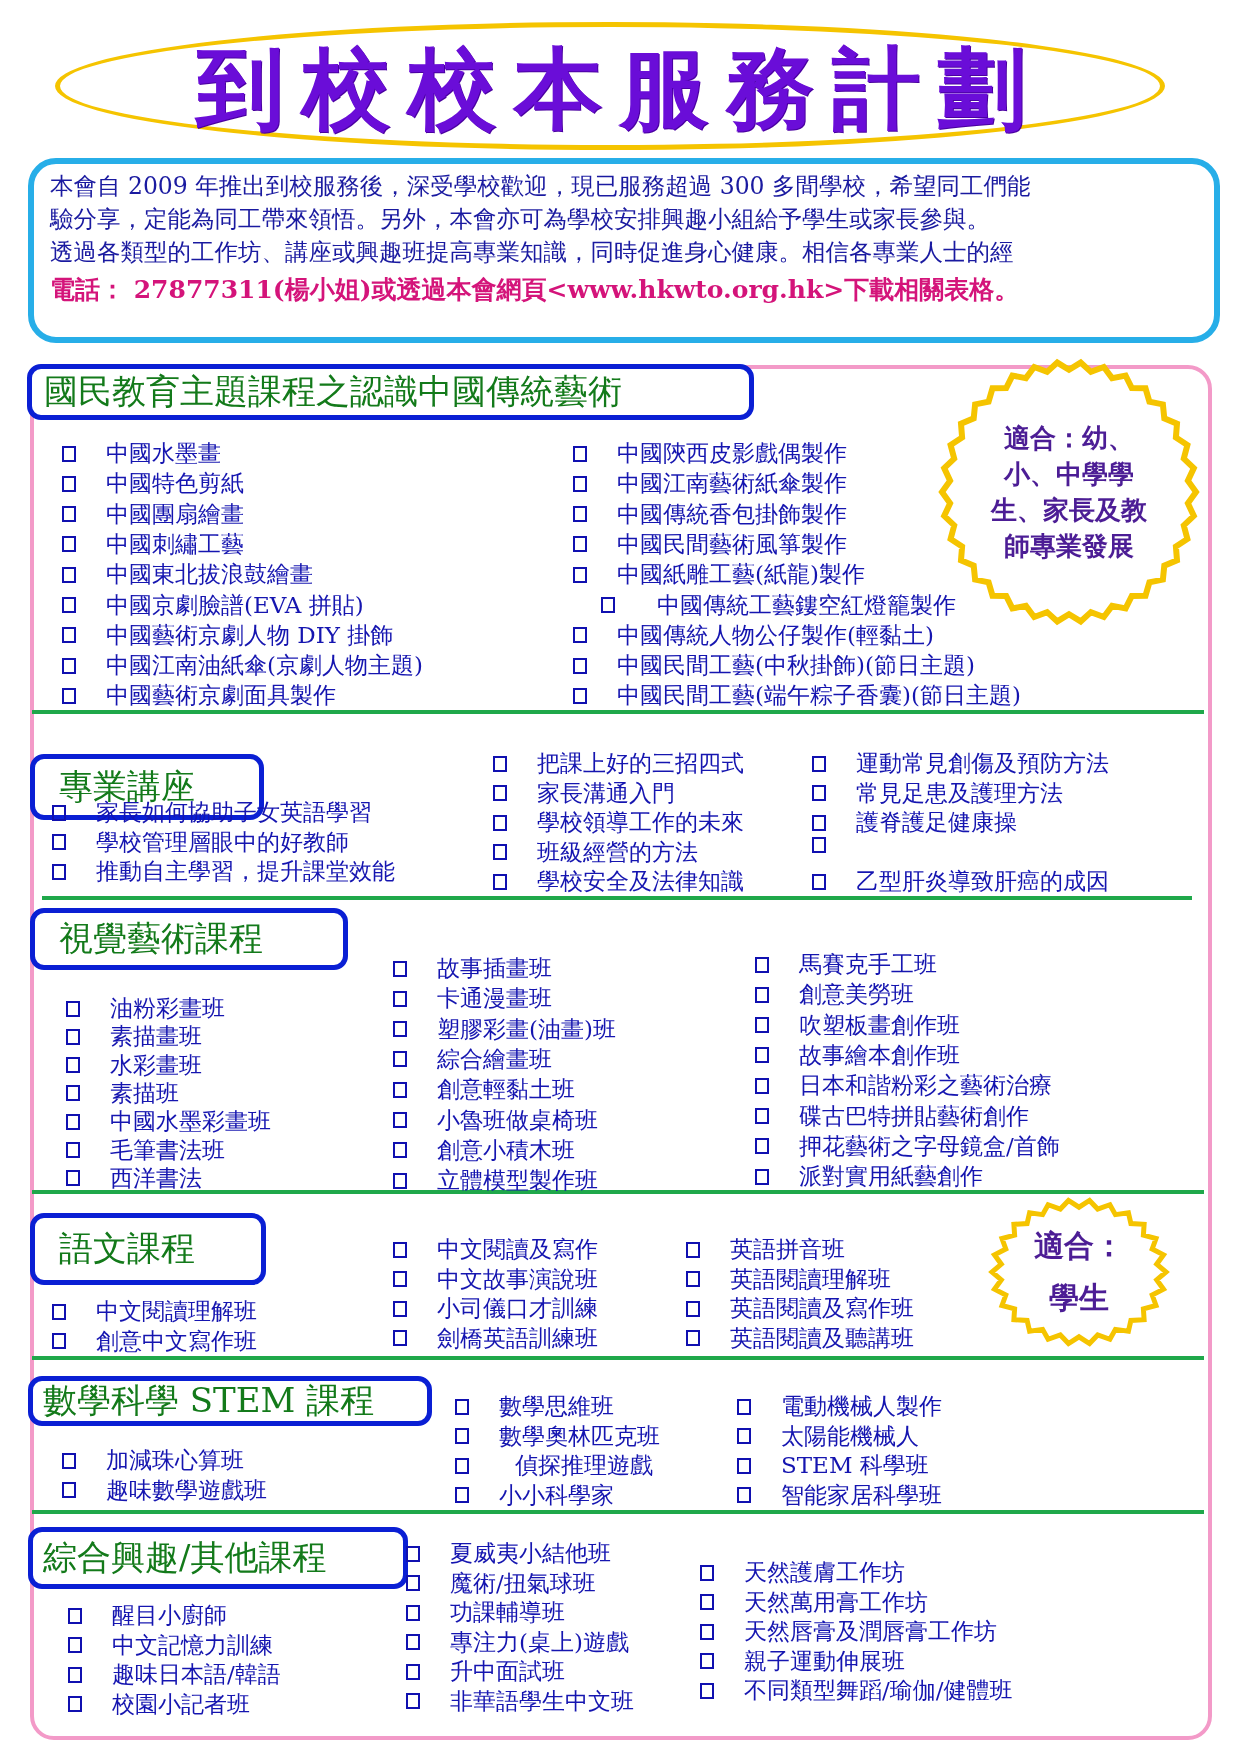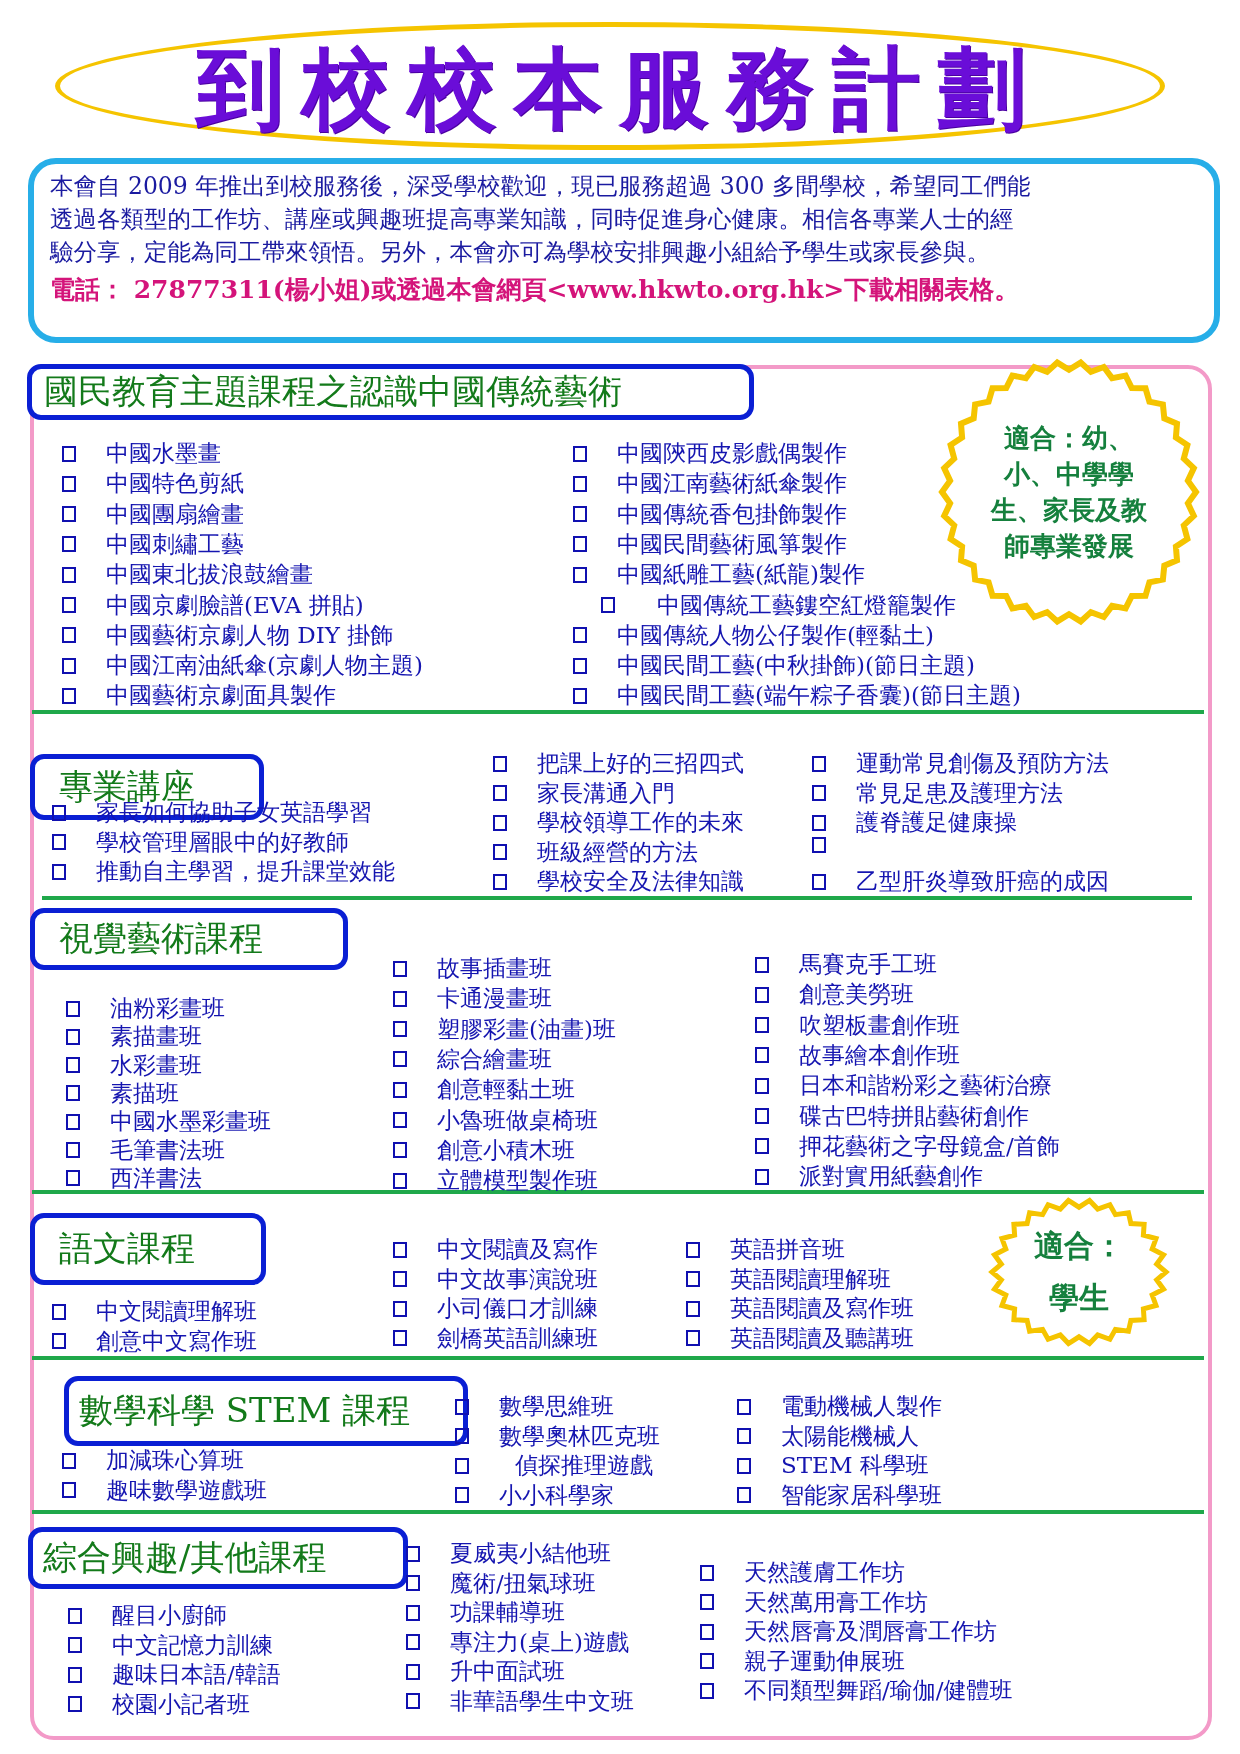--- a/index.html
+++ b/index.html
@@ -33,35 +33,35 @@
   .divider { height:4px; background:#1fa84a; }
 
   
   .item { position:absolute; font-size:23px; color:#1515b0; white-space:nowrap;
     display:flex; align-items:center; }
   .cb { display:inline-block; width:14px; height:16px; border:2.5px solid #1010b0;
     box-sizing:border-box; margin-right:30px; }
 
   
   .badge { display:flex; align-items:center; justify-content:center; text-align:center;
-    color:#15803d; font-weight:bold; }
+    color:#4c1d95; font-weight:bold; }
   .badge svg { position:absolute; left:0; top:0; }
   .badge-text { position:relative; z-index:2; }
 </style>
 </head>
 <body>
 
 <div class="abs title-ellipse"></div>
 <div class="abs title-text">到校校本服務計劃</div>
 
 <div class="abs intro-box"></div>
 <div class="abs intro-text">
   <div>本會自 2009 年推出到校服務後，深受學校歡迎，現已服務超過 300 多間學校，希望同工們能</div>
+  <div>驗分享，定能為同工帶來領悟。另外，本會亦可為學校安排興趣小組給予學生或家長參與。</div>
   <div>透過各類型的工作坊、講座或興趣班提高專業知識，同時促進身心健康。相信各專業人士的經</div>
-  <div>驗分享，定能為同工帶來領悟。另外，本會亦可為學校安排興趣小組給予學生或家長參與。</div>
 </div>
 <div class="abs intro-contact">電話： 27877311(楊小姐)或透過本會網頁&lt;www.hkwto.org.hk&gt;下載相關表格。</div>
 
 <div class="abs main-frame"></div>
 
 <div class="abs divider" style="left:32px;top:710px;width:1172px;"></div>
 <div class="abs divider" style="left:42px;top:896px;width:1150px;"></div>
 <div class="abs divider" style="left:32px;top:1190px;width:1172px;"></div>
 <div class="abs divider" style="left:32px;top:1356px;width:1172px;"></div>
 <div class="abs divider" style="left:32px;top:1510px;width:1172px;"></div>
@@ -374,21 +374,21 @@
 <div class="abs badge" style="left:988px;top:1196px;width:182px;height:152px;font-size:30px;line-height:52px;">
   <svg width="182" height="152" viewBox="0 0 182 152">
     <polygon id="star2" fill="#ffffff" stroke="#f5c400" stroke-width="5" points="178.0,76.0 168.7,83.8 175.5,93.2 164.2,99.0 168.0,109.5 155.4,112.8 156.1,123.7 142.9,124.5 140.4,135.3 127.4,133.4 121.9,143.3 109.7,138.9 101.5,147.5 91.0,140.8 80.5,147.5 72.3,138.9 60.1,143.3 54.6,133.4 41.6,135.3 39.1,124.5 25.9,123.7 26.6,112.8 14.0,109.5 17.8,99.0 6.5,93.2 13.3,83.8 4.0,76.0 13.3,68.2 6.5,58.8 17.8,53.0 14.0,42.5 26.6,39.2 25.9,28.3 39.1,27.5 41.6,16.7 54.6,18.6 60.1,8.7 72.3,13.1 80.5,4.5 91.0,11.2 101.5,4.5 109.7,13.1 121.9,8.7 127.4,18.6 140.4,16.7 142.9,27.5 156.1,28.3 155.4,39.2 168.0,42.5 164.2,53.0 175.5,58.8 168.7,68.2"></polygon>
   </svg>
   <div class="badge-text">
     <div>適合：</div>
     <div>學生</div>
   </div>
 </div>
 
-<div class="abs sec-head" style="left:28px;top:1376px;width:404px;height:70px;font-size:34px;padding-left:10px;margin-left:36px;">
+<div class="abs sec-head" style="left:28px;top:1376px;width:404px;height:50px;font-size:34px;padding-left:10px;">
   <span>數學科學 STEM 課程</span>
 </div>
 <div id="stem-c1">
     <div class="item" style="left: 62px; top: 1445px;">
       <span class="cb"></span>
       <span>加減珠心算班</span>
     </div>
     <div class="item" style="left: 62px; top: 1474.5px;">
       <span class="cb"></span>
       <span>趣味數學遊戲班</span>

